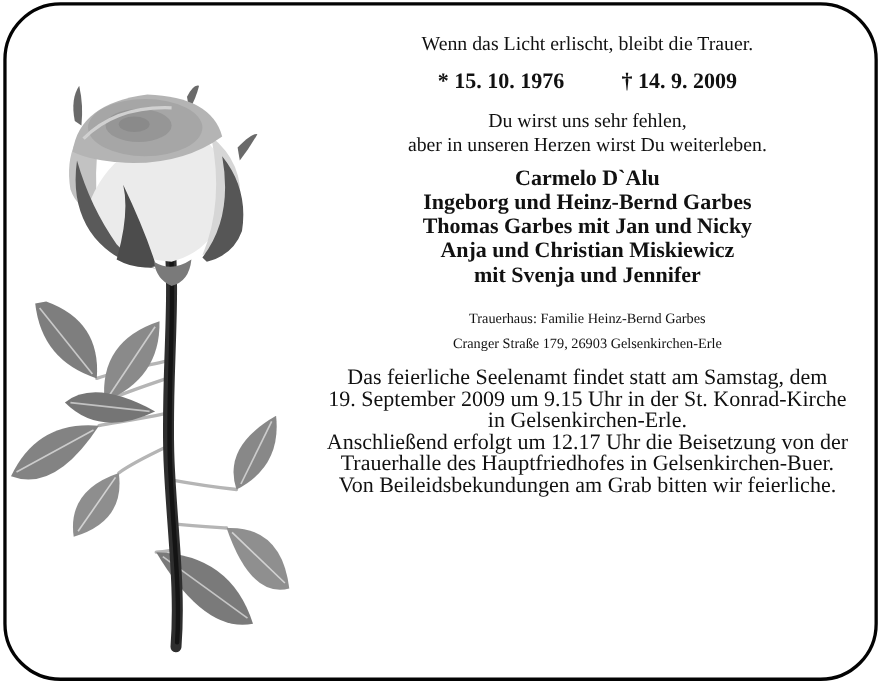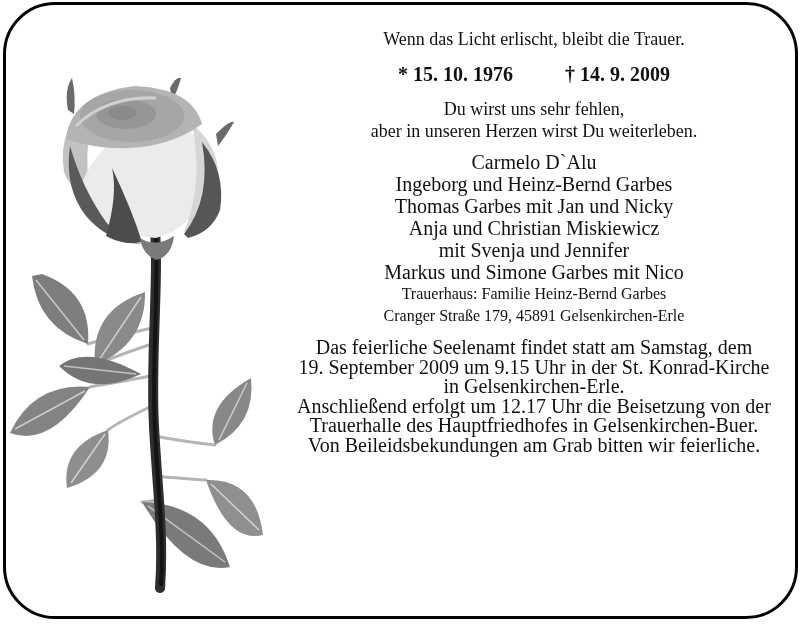--- a/index.html
+++ b/index.html
@@ -60,25 +60,26 @@
     line-height: 23px;
   }
   .farewell {
     margin-top: 12px;
     font-size: 18px;
     line-height: 22px;
   }
   .mourners {
     margin-top: 9px;
     font-size: 20px;
-    font-weight: normal;
+    font-weight: bold;
     line-height: 22px;
   }
   .address {
-    font-size: 16px;
+    margin-top: 18px;
+    font-size: 13px;
     line-height: 22px;
   }
   .ceremony {
     margin-top: 11px;
     font-size: 20px;
     line-height: 19.5px;
   }
 </style>
 </head>
 <body>
@@ -163,26 +164,25 @@
     <div>Du wirst uns sehr fehlen,</div>
     <div>aber in unseren Herzen wirst Du weiterleben.</div>
   </div>
 
   <div class="mourners">
     <div>Carmelo D`Alu</div>
     <div>Ingeborg und Heinz-Bernd Garbes</div>
     <div>Thomas Garbes mit Jan und Nicky</div>
     <div>Anja und Christian Miskiewicz</div>
     <div>mit Svenja und Jennifer</div>
-    <div>Markus und Simone Garbes mit Nico</div>
   </div>
 
   <div class="address">
     <div>Trauerhaus: Familie Heinz-Bernd Garbes</div>
-    <div>Cranger Straße 179, 45891 Gelsenkirchen-Erle</div>
+    <div>Cranger Straße 179, 26903 Gelsenkirchen-Erle</div>
   </div>
 
   <div class="ceremony">
     <div>Das feierliche Seelenamt findet statt am Samstag, dem</div>
     <div>19. September 2009 um 9.15 Uhr in der St. Konrad-Kirche</div>
     <div>in Gelsenkirchen-Erle.</div>
     <div>Anschließend erfolgt um 12.17 Uhr die Beisetzung von der</div>
     <div>Trauerhalle des Hauptfriedhofes in Gelsenkirchen-Buer.</div>
     <div>Von Beileidsbekundungen am Grab bitten wir feierliche.</div>
   </div>

